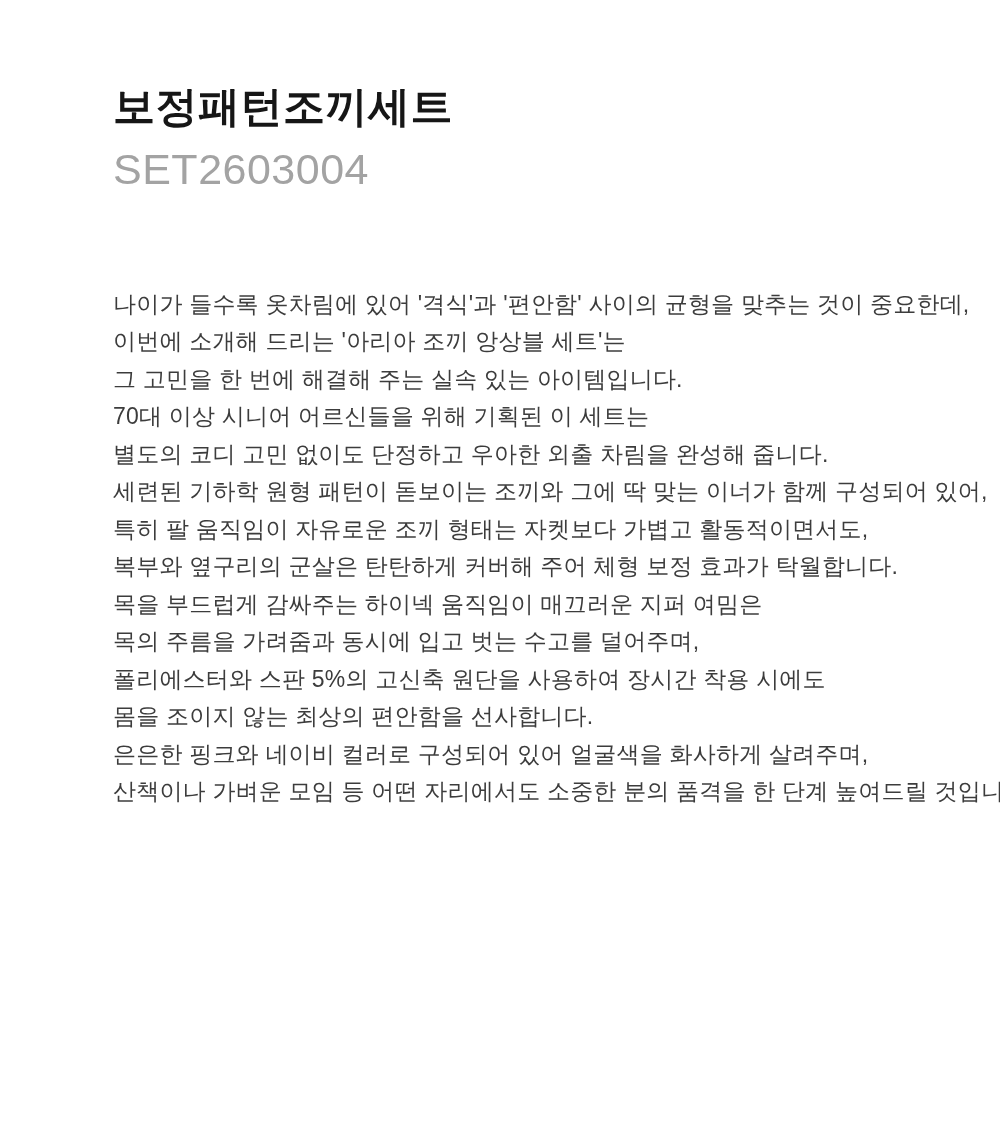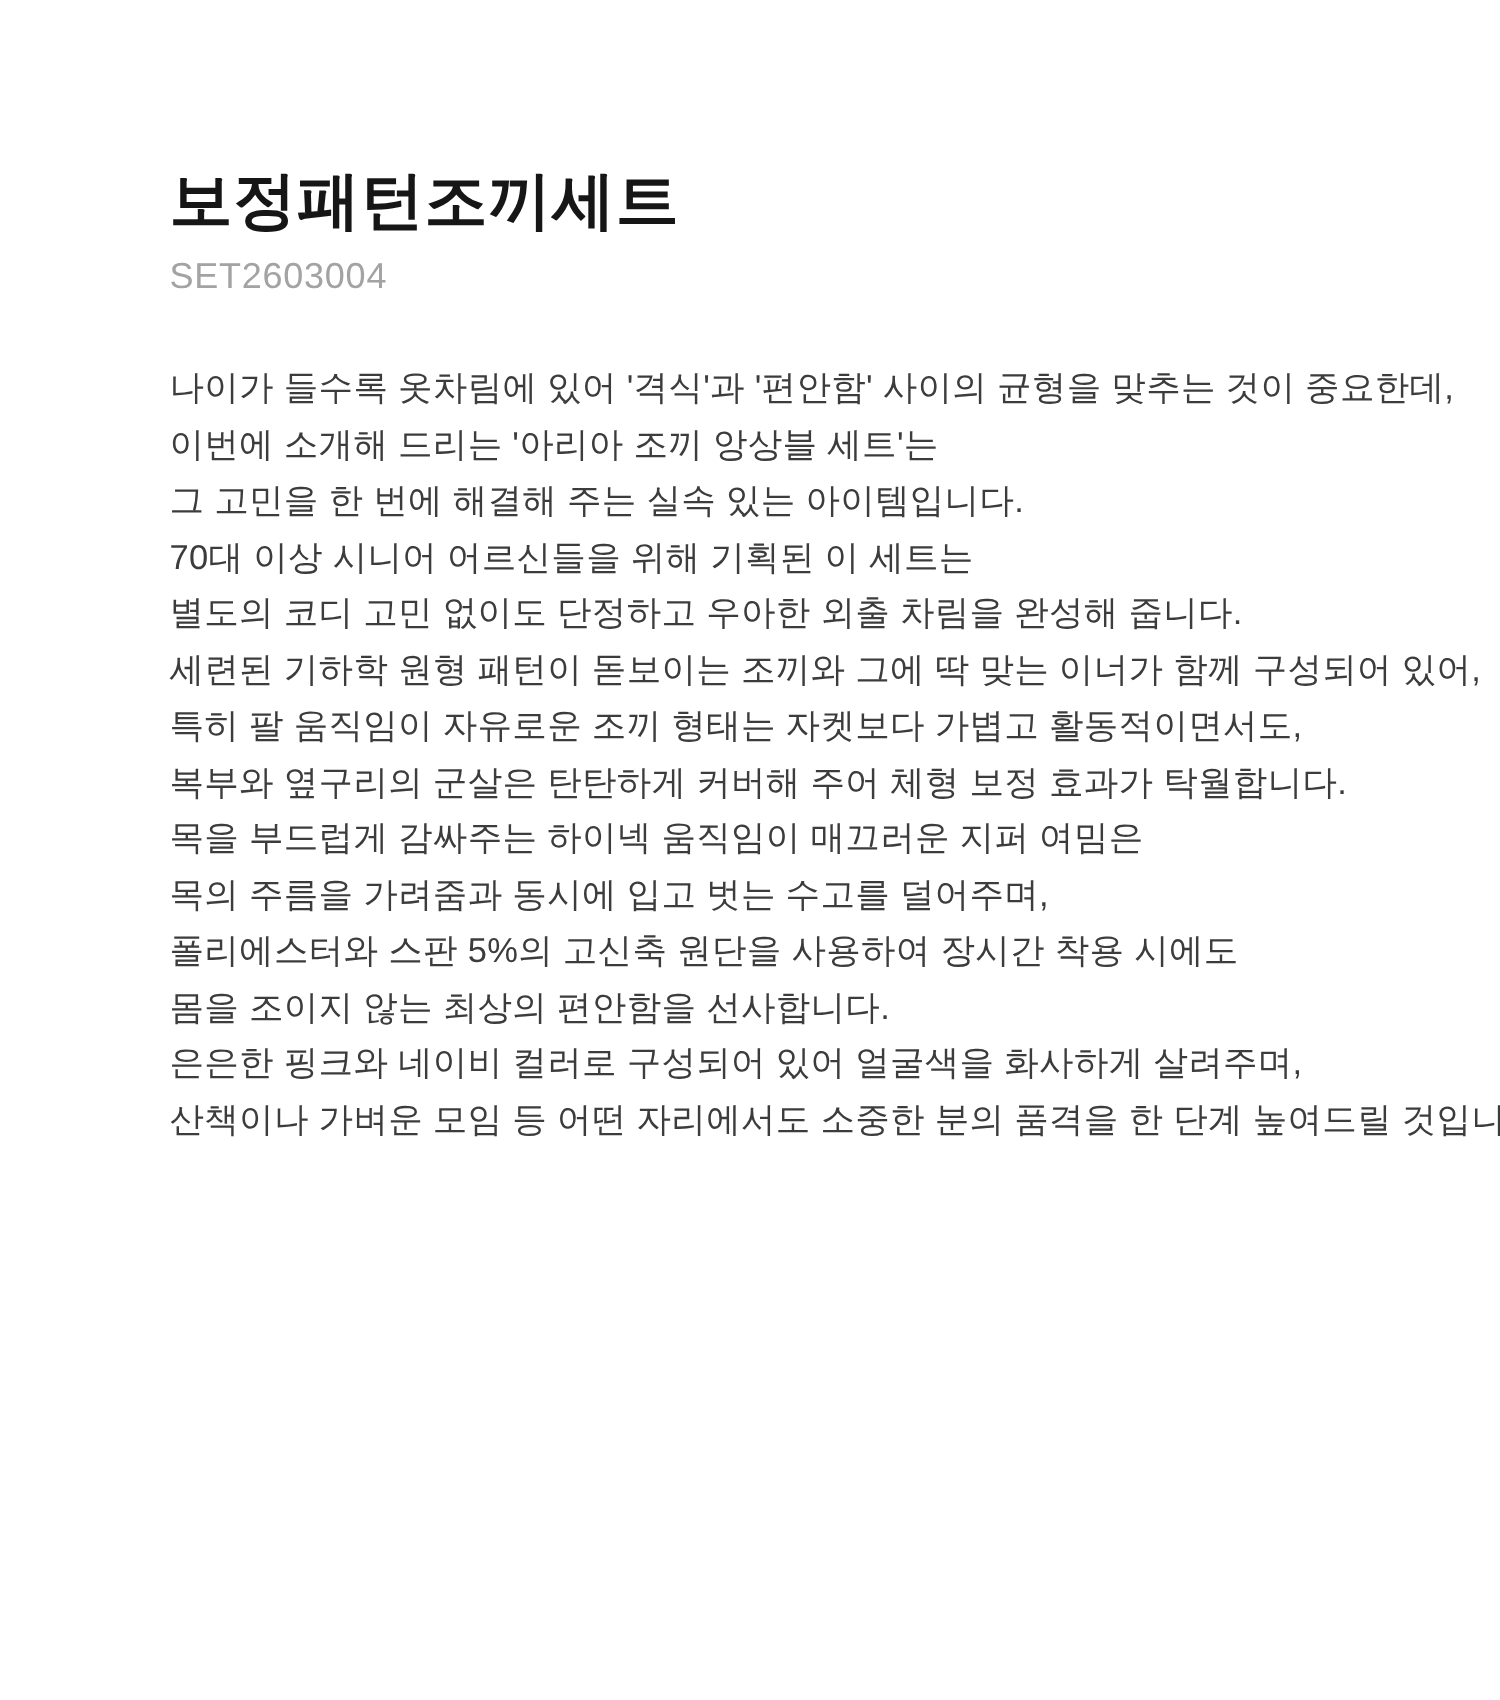--- a/index.html
+++ b/index.html
@@ -10,41 +10,41 @@
   body {
     width: 1000px;
     height: 1133px;
     overflow: hidden;
     font-family: "Liberation Sans", "DejaVu Sans", sans-serif;
   }
   .page {
     box-sizing: border-box;
     width: 1000px;
     height: 1133px;
-    padding: 109px 20px 0 113px;
+    padding: 82px 20px 0 113px;
     background: #ffffff;
   }
   .product-title {
     margin: 0;
     font-size: 42px;
     line-height: 1.2;
     font-weight: 700;
     color: #161616;
     letter-spacing: 0.5px;
   }
   .product-code {
     margin: 12px 0 0 0;
-    font-size: 24px;
+    font-size: 43px;
     line-height: 1.2;
     font-weight: 400;
     color: #a3a3a3;
     letter-spacing: 0.5px;
   }
   .description {
-    margin-top: 40px;
+    margin-top: 90px;
   }
   .description p {
     margin: 0;
     font-size: 23px;
     line-height: 37.5px;
     font-weight: 400;
     color: #3c3c3c;
     letter-spacing: 0.2px;
     white-space: nowrap;
   }

